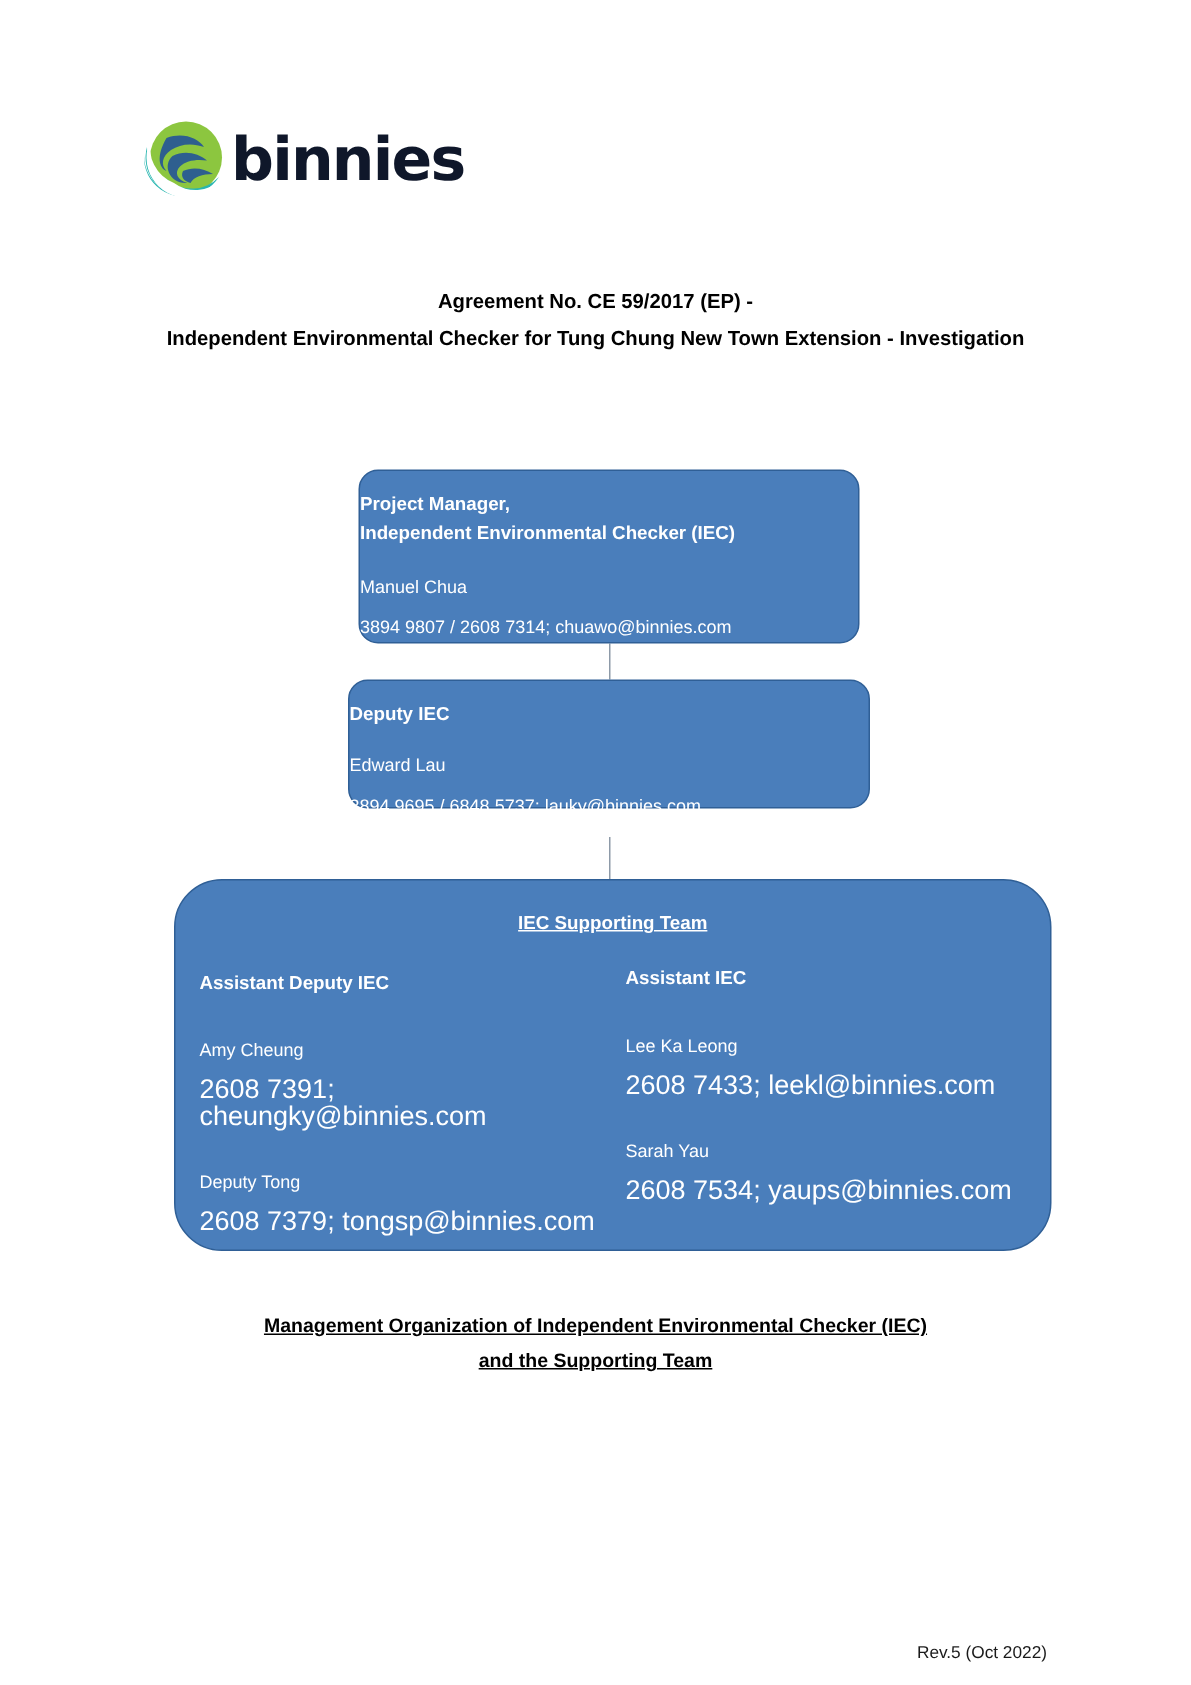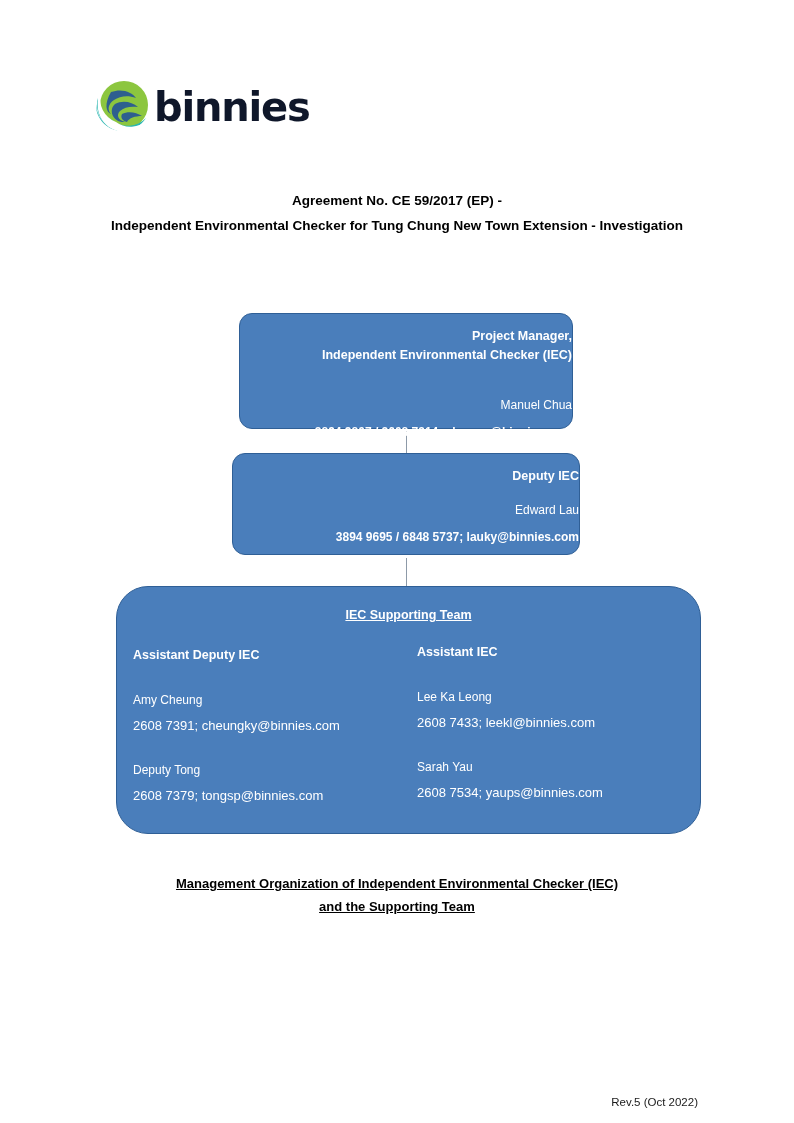--- a/index.html
+++ b/index.html
@@ -70,21 +70,21 @@
     width: 1px;
     background: #8d9aa8;
   }
 
   .node {
     position: absolute;
     background: #4a7ebb;
     border: 1.5px solid #2f5f96;
     box-sizing: border-box;
     color: #ffffff;
-    text-align: right;
+    text-align: left;
   }
   .node.small { border-radius: 13px; }
   .node.big   { border-radius: 32px; }
 
   .node-title {
     font-size: 12.5px;
     font-weight: bold;
     line-height: 19px;
   }
   .node-name {
@@ -99,33 +99,33 @@
   }
 
   
   #node-pm {
     left: 239px;
     top: 313px;
     width: 334px;
     height: 116px;
     padding-top: 13px;
   }
-  #node-pm .node-name { margin-top: 31px; padding-left: 24px; }
-  #node-pm .node-contact { margin-top: 9px; font-weight: bold; }
+  #node-pm .node-name { margin-top: 17px; }
+  #node-pm .node-contact { margin-top: 9px; }
 
   
   #node-deputy {
     left: 232px;
     top: 453px;
     width: 348px;
-    height: 102px;
+    height: 86px;
     padding-top: 13px;
   }
   #node-deputy .node-name { margin-top: 15px; }
-  #node-deputy .node-contact { margin-top: 9px; font-weight: bold; }
+  #node-deputy .node-contact { margin-top: 9px; }
 
   
   #node-team {
     left: 116px;
     top: 586px;
     width: 585px;
     height: 248px;
     padding-top: 19px;
     text-align: left;
   }
@@ -151,21 +151,21 @@
     font-size: 12.5px;
     font-weight: bold;
     line-height: 19px;
   }
   .person { margin-top: 26px; }
   .person .p-name {
     font-size: 12px;
     line-height: 18px;
   }
   .person .p-contact {
-    font-size: 13px;
+    font-size: 18px;
     line-height: 18px;
     margin-top: 8px;
   }
 
   
   .caption {
     position: absolute;
     left: 97px;
     top: 872px;
     width: 600px;

